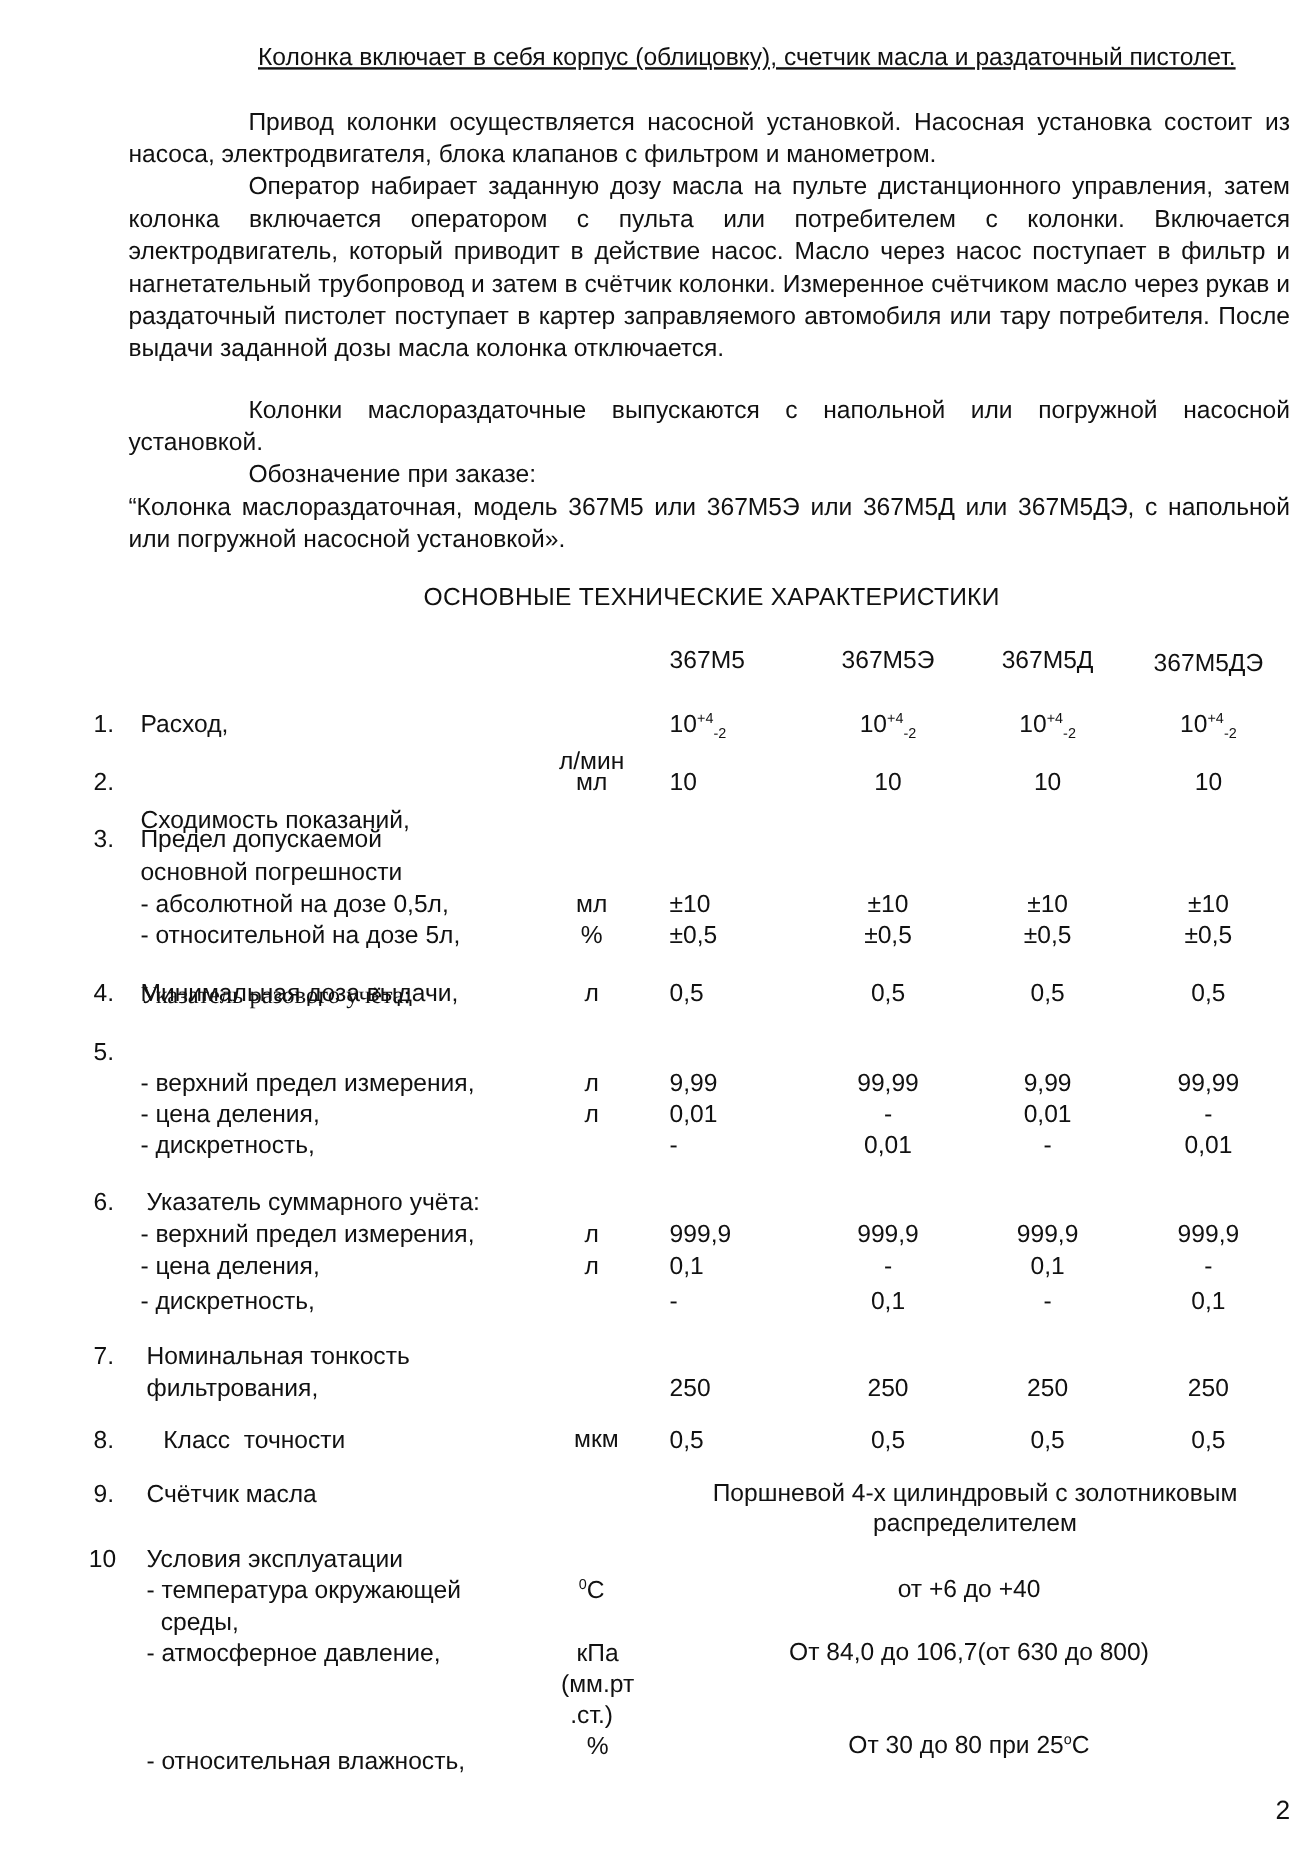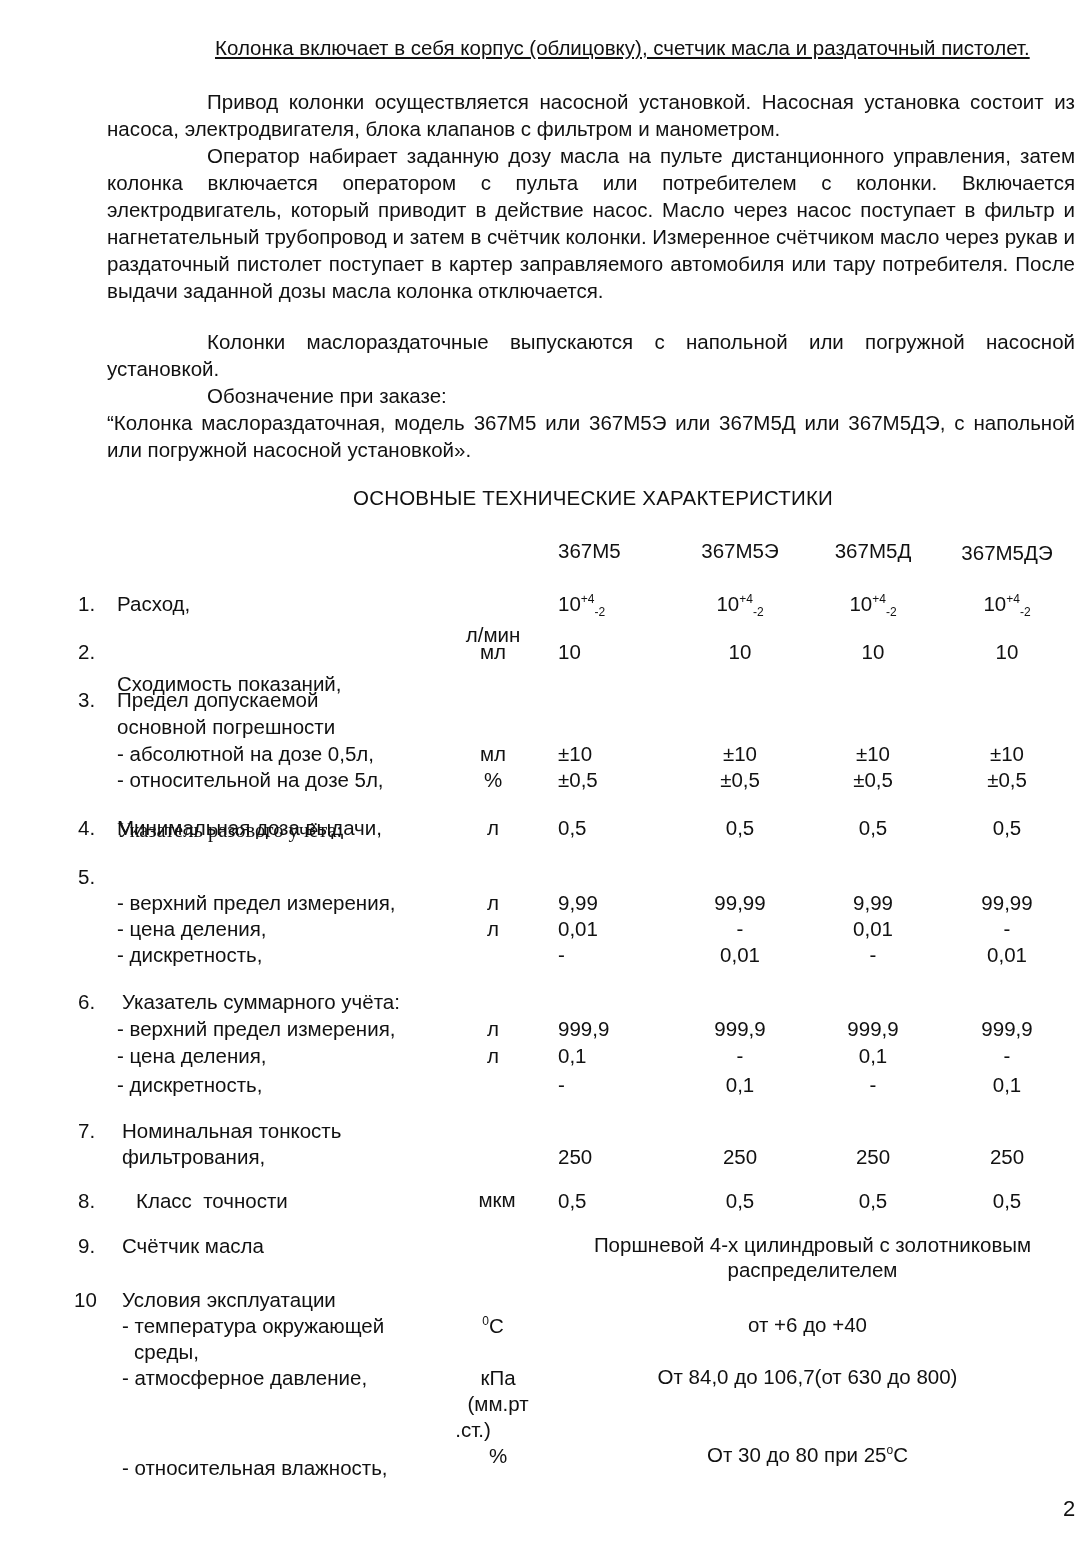--- a/index.html
+++ b/index.html
@@ -170,21 +170,21 @@
   <div class="abs lbl2" style="top:1286px;">Условия эксплуатации</div>
 
   <div class="abs lbl2" style="top:1312px;">- температура окружающей</div>
   <div class="abs" style="top:1338px; left:134px;">среды,</div>
   <div class="abs unit" style="top:1312px; left:448px;"><sup>0</sup><span>С</span></div>
   <div class="abs span4" style="top:1312px; left:550px;">от +6 до +40</div>
 
   <div class="abs lbl2" style="top:1364px;">- атмосферное давление,</div>
   <div class="abs unit" style="top:1364px; left:453px;">кПа</div>
   <div class="abs unit" style="top:1390px; left:453px;">(мм.рт</div>
-  <div class="abs unit" style="top:1416px; left:428px;">.ст.)</div>
+  <div class="abs unit" style="top:1416px; left:448px;">.ст.)</div>
   <div class="abs span4" style="top:1364px; left:550px;">От 84,0 до 106,7(от 630 до 800)</div>
 
   <div class="abs lbl2" style="top:1442px;margin-top:12px;">- относительная влажность,</div>
   <div class="abs unit" style="top:1442px; left:453px;">%</div>
   <div class="abs span4" style="top:1442px; left:550px;"><span>От 30 до 80 при 25</span><sup>o</sup><span>С</span></div>
 </div>
 
 <div class="page-num">2</div>
 
 </body></html>

